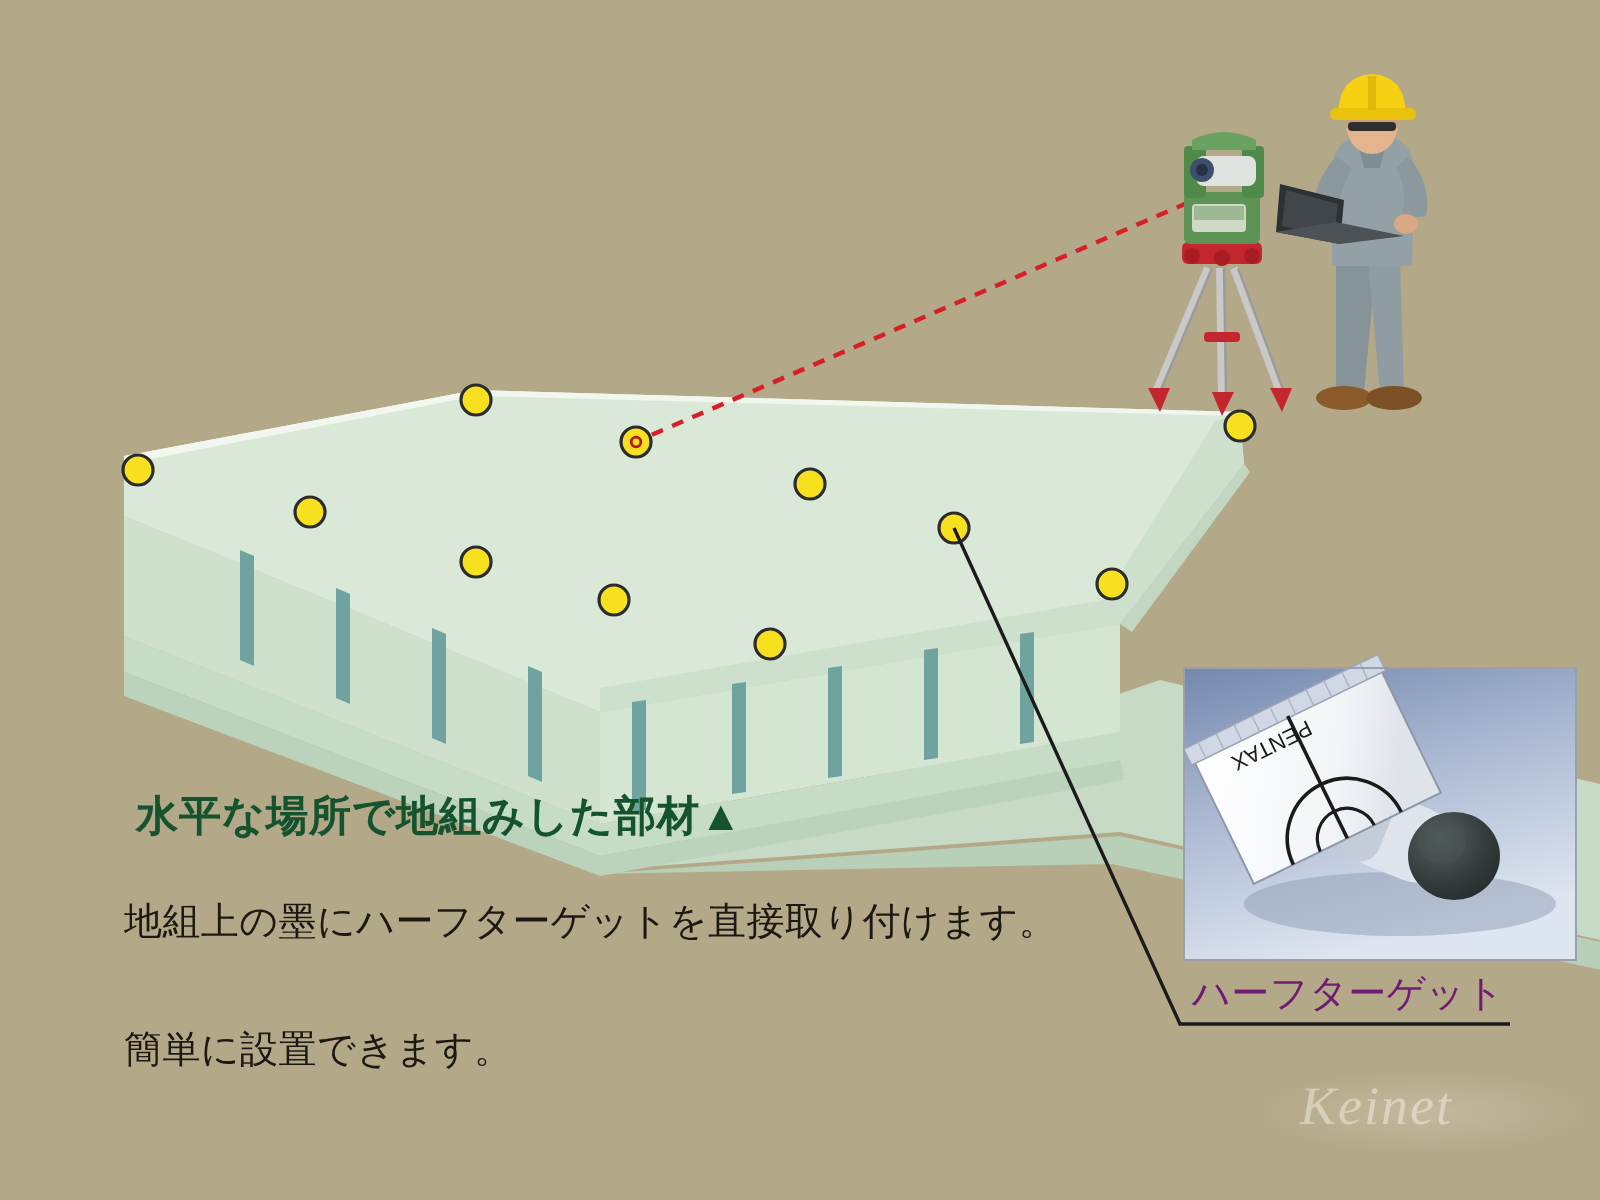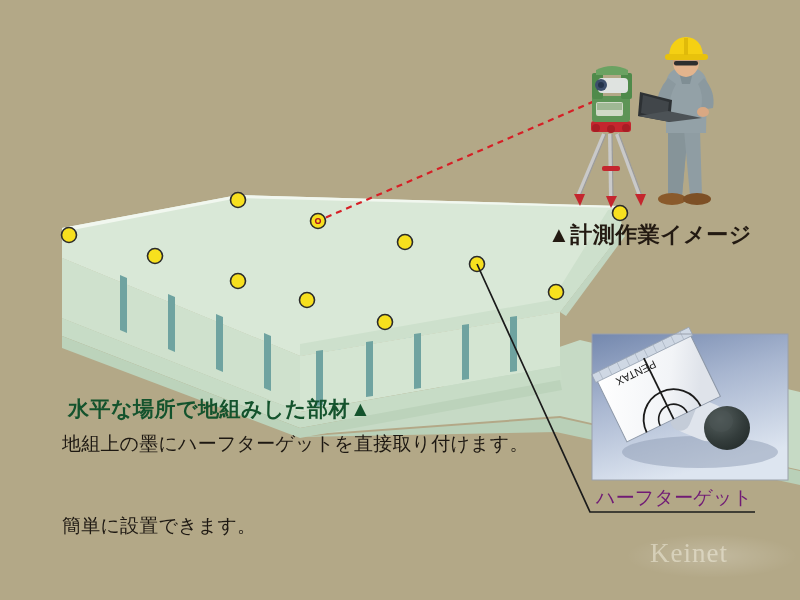--- a/index.html
+++ b/index.html
@@ -27,21 +27,21 @@
     line-height: 1.0;
   }
   #heading-main {
     left: 68px;
     top: 398px;
     font-size: 21px;
     font-weight: bold;
     color: #14532d;
     letter-spacing: 0.5px;
   }
-  #body-line-1 { left: 62px; top: 434px; }
+  #body-line-1 { left: 62px; top: 452px; }
   #body-line-2 { left: 62px; top: 461px; }
   #body-line-3 { left: 62px; top: 516px; }
   .bodytext {
     font-size: 19px;
     color: #1d1812;
     letter-spacing: 0.2px;
   }
   #caption-survey {
     left: 548px;
     top: 224px;
@@ -55,20 +55,21 @@
     top: 488px;
     font-size: 19px;
     color: #701a75;
     letter-spacing: 0.2px;
   }
   #watermark {
     left: 650px;
     top: 540px;
     font-family: "Liberation Serif", "DejaVu Serif", serif;
     font-size: 27px;
+    font-style: italic;
     color: rgba(250,248,236,0.45);
     letter-spacing: 1px;
   }
 </style>
 </head>
 <body>
 
 <div id="stage">
 
   <svg id="artwork" viewBox="0 0 800 600" xmlns="http://www.w3.org/2000/svg">
@@ -266,19 +267,18 @@
 
   </svg>
 
   <div class="txt" id="heading-main">水平な場所で地組みした部材▲</div>
 
   <div class="txt bodytext" id="body-line-1">地組上の墨にハーフターゲットを直接取り付けます。</div>
 
 
   <div class="txt bodytext" id="body-line-3">簡単に設置できます。</div>
 
-  <div class="txt" id="caption-survey">▲計測作業イメージ</div>
 
   <div class="txt" id="caption-target">ハーフターゲット</div>
 
   <div class="txt" id="watermark">Keinet</div>
 
 </div>
 
 </body></html>

